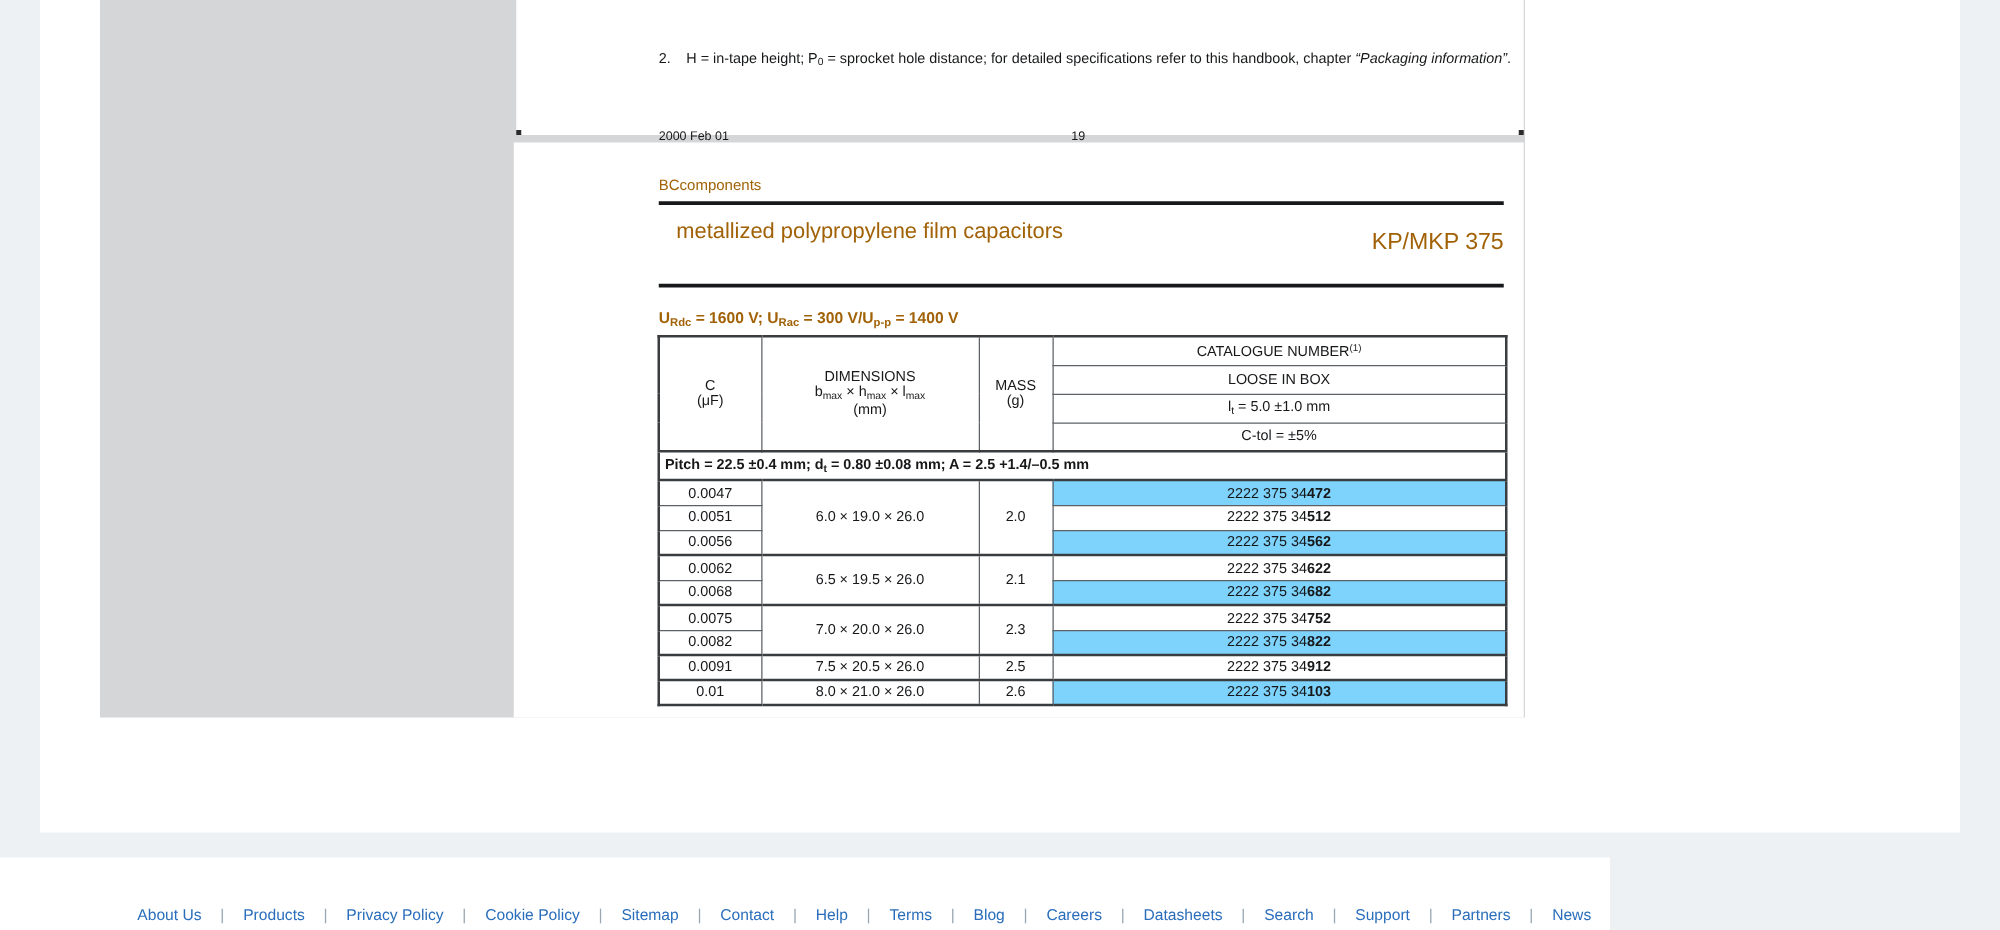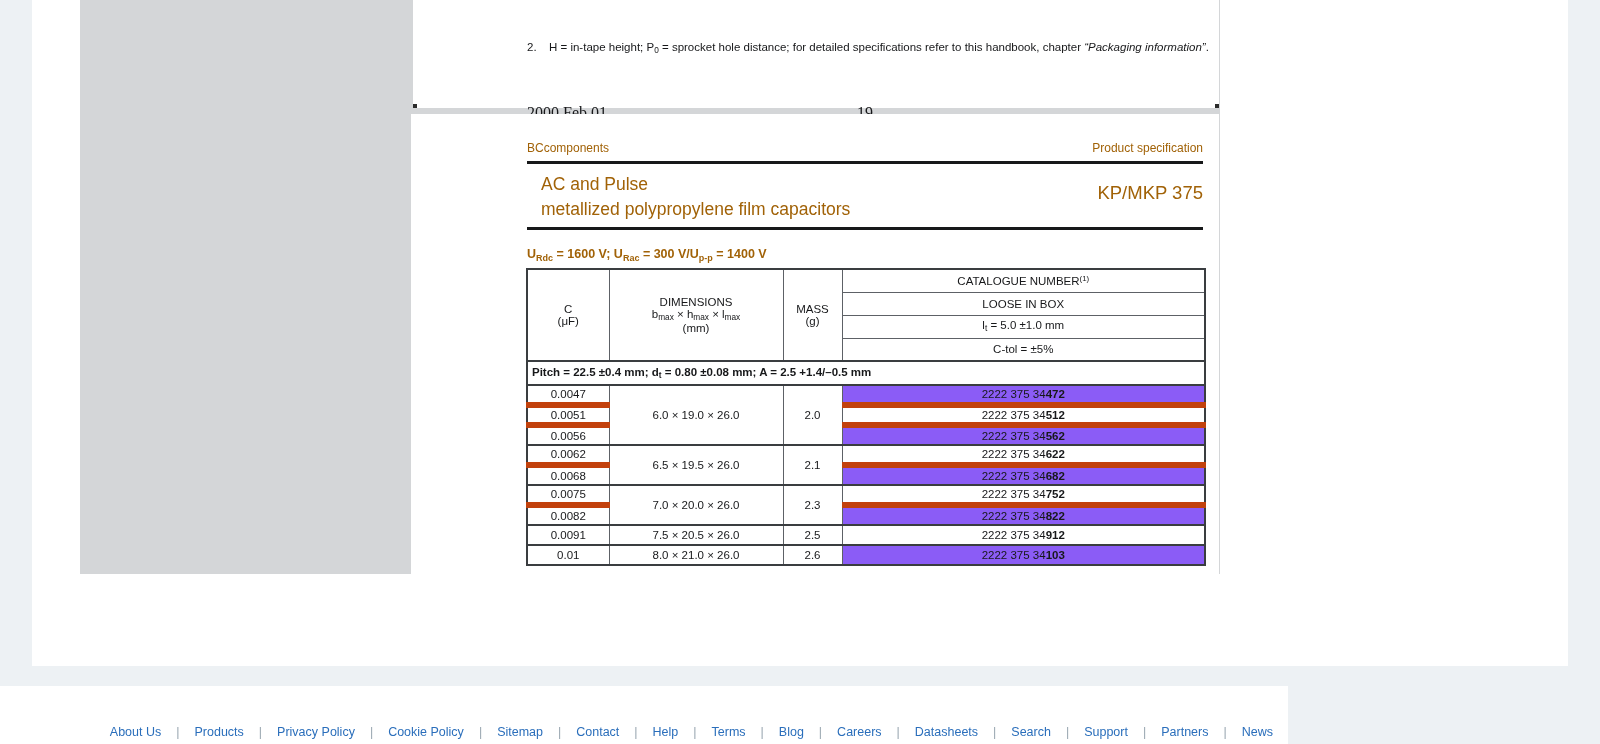--- a/index.html
+++ b/index.html
@@ -63,21 +63,21 @@
   .note-row {
     position: absolute;
     left: 114px; top: 600px; width: 680px;
     font-size: 11.5px; color: #17181a; line-height: 15px;
   }
   .note-num { position: absolute; left: 0; top: 0; }
   .note-body { position: absolute; left: 22px; top: 0; width: 660px; }
   .ital { font-style: italic; }
   .pg1-footer {
     position: absolute; left: 114px; top: 664px; width: 680px;
-    font-size: 16px; color: #17181a; font-family: Liberation Serif, serif;
+    font-size: 10px; color: #17181a;
   }
   .pg1-footer .pg {
     position: absolute; left: 330px; top: 0;
   }
 
   
   .pc { position: absolute; color: #a16207; }
   .hdr-left  { left: 116px; top: 27px; font-size: 12px; }
   .hdr-right { left: 116px; top: 27px; width: 676px; text-align: right; font-size: 12px; }
   .rule {
@@ -116,30 +116,30 @@
     padding: 0; margin: 0;
     text-align: center;
     font-weight: normal;
     vertical-align: middle;
   }
   .spec-table .outer-l { border-left: 2px solid #3a3d40; }
   .spec-table .outer-r { border-right: 2px solid #3a3d40; margin-top: 47px; }
   .spec-table .outer-t { border-top: 2px solid #3a3d40; }
   .spec-table .outer-b { border-bottom: 2px solid #3a3d40; }
   .spec-table .grp-top { border-top: 2px solid #3a3d40; }
-  .spec-table .thin { border-top: 6px solid #c2410c; }
+  .spec-table .thin { border-top: 1px solid #c2410c; }
   .hd { font-weight: bold; }
   .hcell { height: 23px; }
   .pitch-row td {
     text-align: left;
     font-weight: bold;
     padding: 4px 0 4px 4px;
     font-size: 11.5px;
   }
-  .shade { background: #8b5cf6; }
+  .shade { background: #7dd3fc; }
   .datacell { height: 20px; }
   .catnum b { font-weight: bold; }
   .colC   { width: 82px; }
   .colD   { width: 174px; }
   .colM   { width: 59px; }
   .colCat { width: 363px; }
 </style>
 </head>
 <body>
 
@@ -160,25 +160,23 @@
 
         <div class="pg1-footer">
           <span>2000 Feb 01</span>
           <span class="pg">19</span>
         </div>
       </div>
 
       <div class="pdf-page" id="page-curr">
 
         <div class="pc hdr-left">BCcomponents</div>
-        <div class="pc hdr-right">Product specification</div>
         <div class="rule rule-top"></div>
 
         <div class="pc title-block">
-          <div class="t1">AC and Pulse</div>
           <div class="t2">metallized polypropylene film capacitors</div>
         </div>
         <div class="pc title-right">KP/MKP 375</div>
         <div class="rule rule-bot"></div>
 
         <div class="pc voltline"><span>U</span><sub>Rdc</sub><span> = 1600 V; </span><span>U</span><sub>Rac</sub><span> = 300 V/</span><span>U</span><sub>p-p</sub><span> = 1400 V</span></div>
 
         <table class="spec-table">
           <colgroup>
             <col class="colC">

